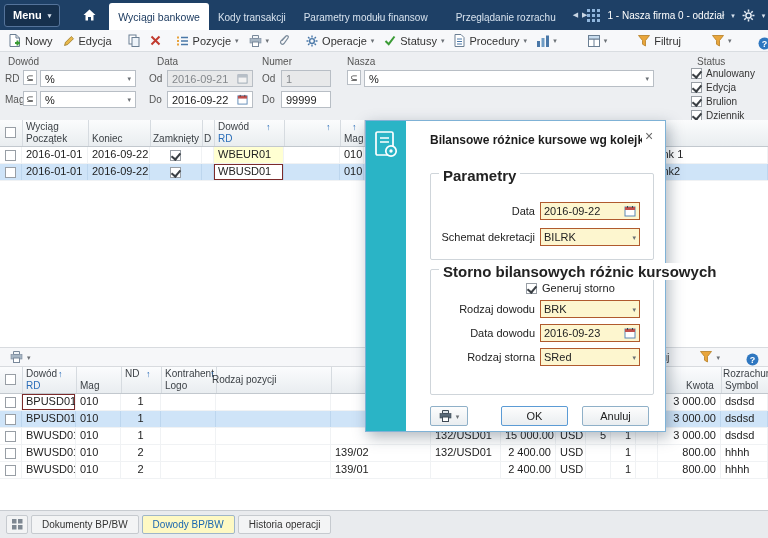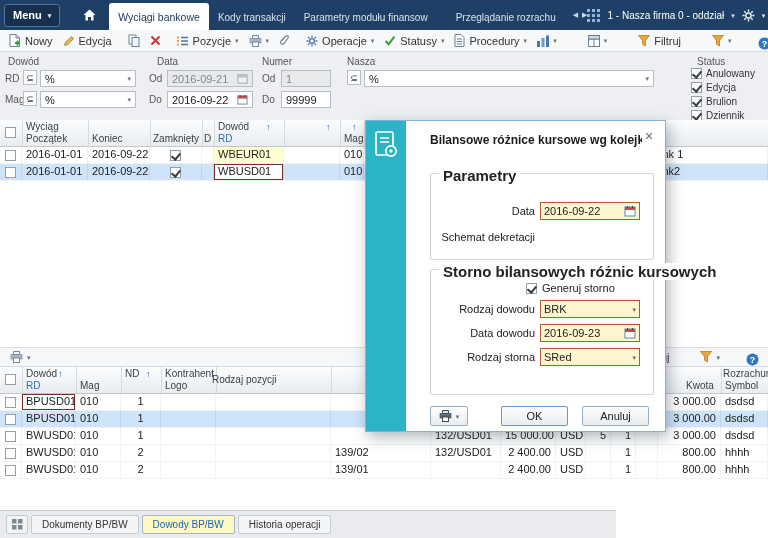--- a/index.html
+++ b/index.html
@@ -75,21 +75,21 @@
   .bgrid .c6{width:100px}.bgrid .c7{width:70px}.bgrid .c8{width:55px;text-align:right}
   .bgrid .c9{width:30px}.bgrid .c10{width:25px;text-align:right}.bgrid .c11{width:25px;text-align:right}
   .bgrid .x{width:22px}.bgrid .kwota{width:63px;text-align:right}.bgrid .symbol{width:47px}
 
   
   .mtool{position:absolute;left:0;top:347px;width:768px;height:20px;background:#f6f7f9;
          border-top:1px solid #d8dbdf;border-bottom:1px solid #d8dbdf;display:flex;
          align-items:center;padding:0 5px;box-sizing:border-box;}
 
   
-  .tabstrip{position:absolute;left:0;top:510px;width:616px;height:28px;background:#e9ebee;
+  .tabstrip{position:absolute;left:0;top:510px;width:768px;height:28px;background:#e9ebee;
             border-top:1px solid #c8ccd1;display:flex;align-items:center;gap:3px;
             padding-left:6px;box-sizing:border-box;}
   .tsbtn{width:22px;height:19px;background:#f3f4f5;border:1px solid #c6cacf;border-radius:2px;
          display:flex;align-items:center;justify-content:center;box-sizing:border-box;}
   .btab{height:19px;display:flex;align-items:center;padding:0 10px;background:#f3f4f5;
         border:1px solid #c6cacf;border-radius:2px;font-size:10px;color:#333;box-sizing:border-box;white-space:nowrap;}
   .btab.active{background:#fef9c3;color:#1a66b0;border-color:#9fb6c9;}
 
   
   .modal{position:absolute;left:365px;top:120px;width:301px;height:312px;background:#fff;
@@ -629,20 +629,24 @@
         <span>2016-09-22</span>
         <span class="tail">
             <svg width="12" height="12" viewBox="0 0 12 12">
               <rect x="1" y="2" width="10" height="9" fill="#fff" stroke="#5b87b5"></rect>
               <rect x="1" y="2" width="10" height="3" fill="#c0504d"></rect>
               <path d="M3.5 1v2M8.5 1v2" stroke="#444"></path>
             </svg>
           </span>
       </div>
       <span class="dlabel" style="top:54px">Schemat dekretacji</span>
+      <div class="dfield" style="top:54px">
+        <span>BILRK</span>
+        <span class="tail car">▾</span>
+      </div>
     </div>
 
     <div class="fset" style="left:64px;top:148px;width:222px;height:124px">
       <span class="legend">Storno bilansowych różnic kursowych</span>
       <div class="dcb" style="left:95px;top:12px">
         <span class="cbx on"></span>
         <span>Generuj storno</span>
       </div>
       <span class="dlabel" style="top:30px">Rodzaj dowodu</span>
       <div class="dfield" style="top:30px">

